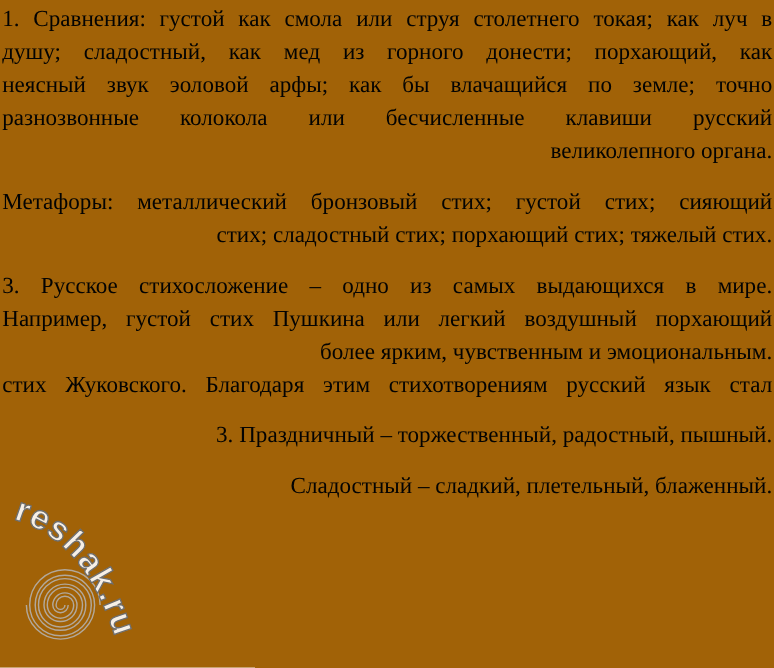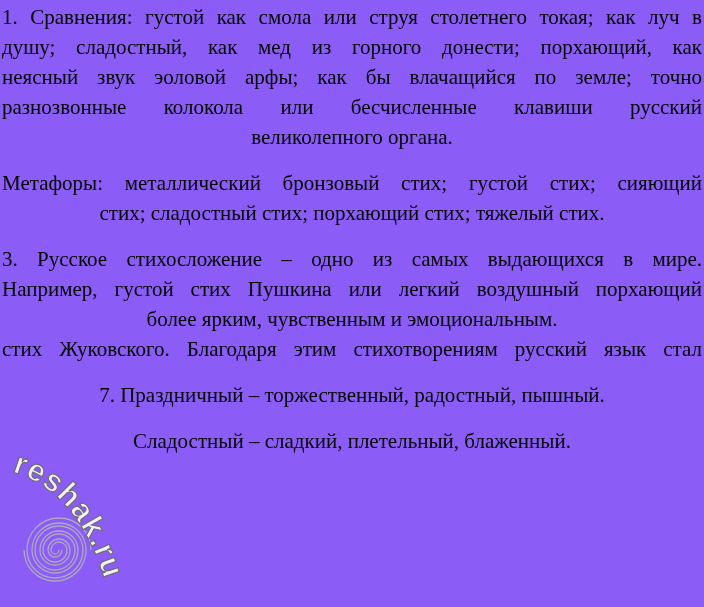--- a/index.html
+++ b/index.html
@@ -7,28 +7,28 @@
     width: 704px; height: 607px;
     background: #ffffff;
     overflow: hidden;
     font-family: "Liberation Serif", "DejaVu Serif", serif;
   }
   .page {
     position: relative;
     width: 704px; height: 607px;
     padding: 2px 2px 0 2px;
     color: #000000;
-    background: #8b5cf6;
+    background: #a16207;
   }
   .para { margin-bottom: 16px; }
   .ln {
     font-size: 21px;
     line-height: 30px;
     color: #030303;
-    text-align: center;
+    text-align: right;
     white-space: normal;
   }
   .j {
     text-align: justify;
     text-align-last: justify;
   }
   .watermark {
     position: absolute;
     left: 0px; top: 450px;
     width: 210px; height: 160px;
@@ -57,21 +57,21 @@
 
 
   <div class="para">
     <div class="ln j">3. Русское стихосложение – одно из самых выдающихся в мире.</div>
     <div class="ln j">Например, густой стих Пушкина или легкий воздушный порхающий</div>
     <div class="ln">более ярким, чувственным и эмоциональным.</div>
     <div class="ln j">стих Жуковского. Благодаря этим стихотворениям русский язык стал</div>
   </div>
 
   <div class="para">
-    <div class="ln">7. Праздничный – торжественный, радостный, пышный.</div>
+    <div class="ln">3. Праздничный – торжественный, радостный, пышный.</div>
   </div>
 
   <div class="para">
     <div class="ln">Сладостный – сладкий, плетельный, блаженный.</div>
   </div>
 
 
   <div class="watermark">
     <svg width="210" height="160" viewBox="0 0 210 160" xmlns="http://www.w3.org/2000/svg">
 

